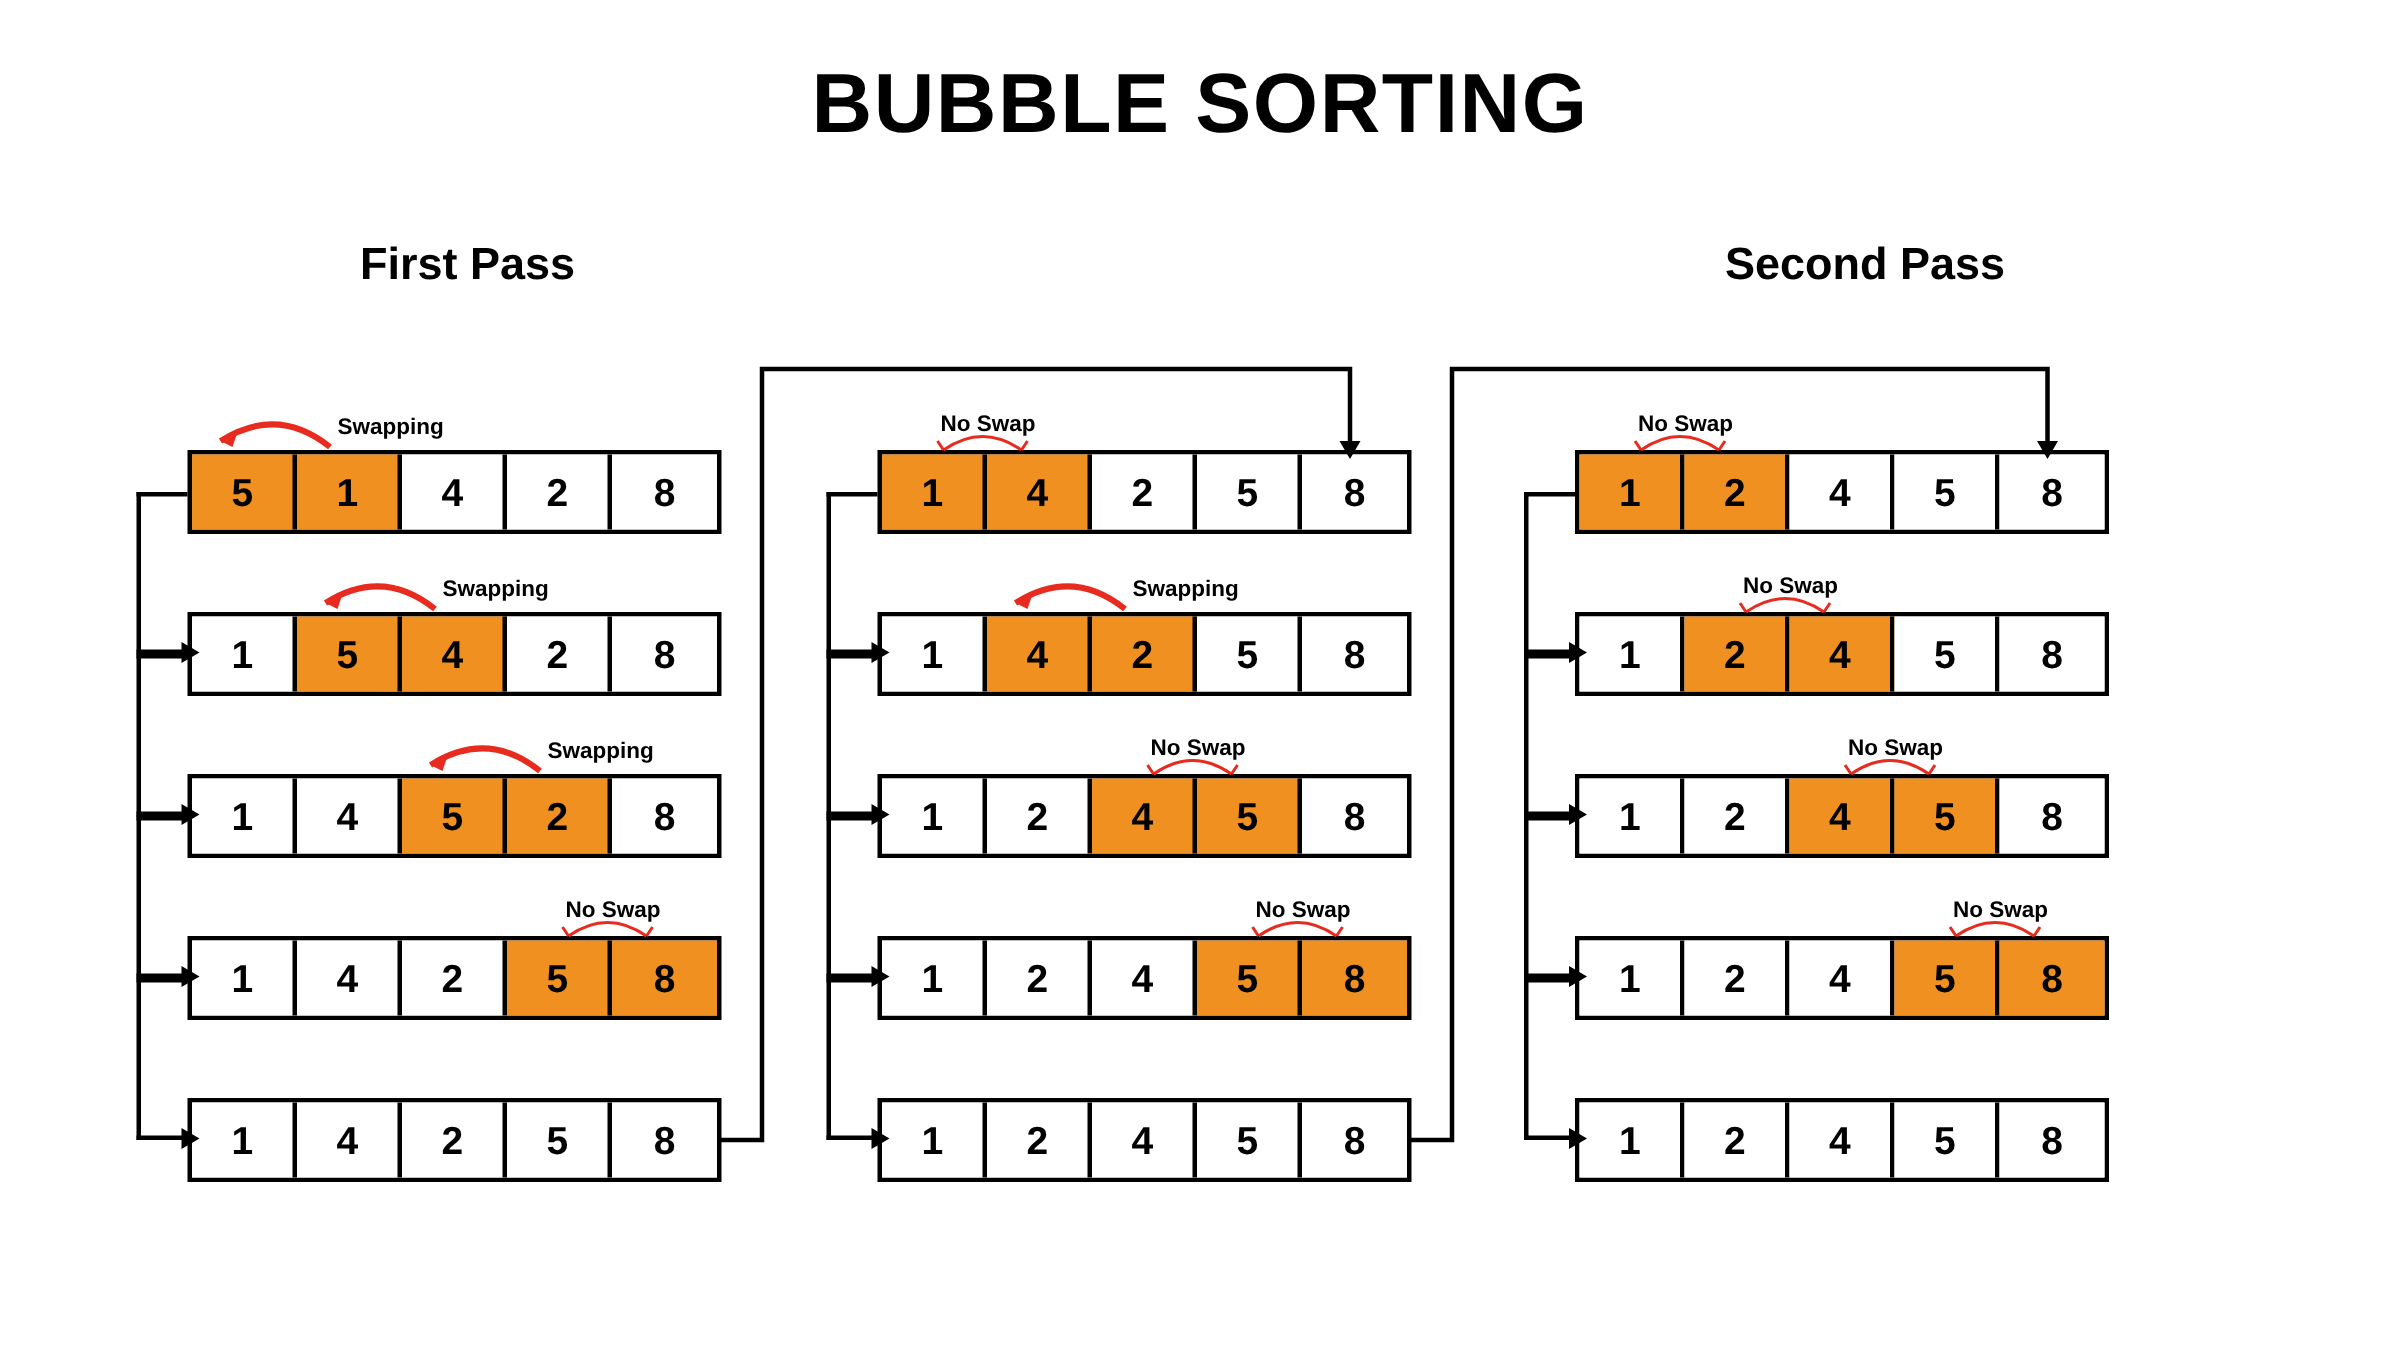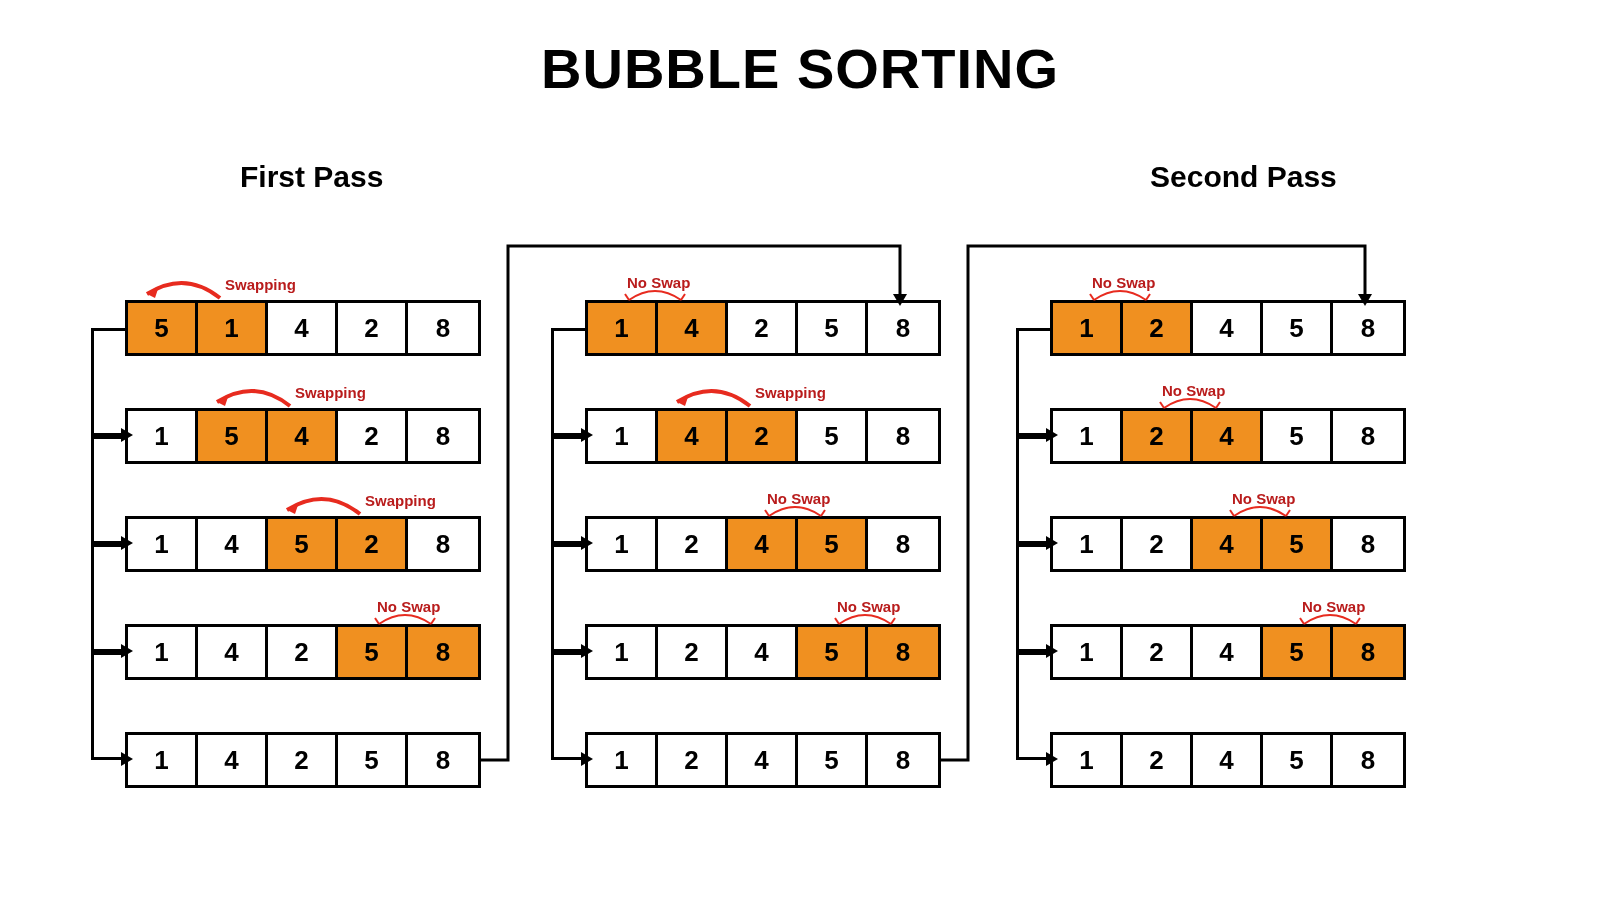--- a/index.html
+++ b/index.html
@@ -57,21 +57,21 @@
     font-size: 26px;
     font-weight: 700;
     background: #fff;
   }
   .cell:last-child { border-right: 0; }
   .cell.hl { background: #f09020; }
   .annot {
     position: absolute;
     font-size: 15px;
     font-weight: 700;
-    color: #b91c1c;
+    color: #000000;
     white-space: nowrap;
   }
   
   .swap-arc {
     position: absolute;
     width: 90px;
     height: 24px;
     pointer-events: none;
   }
   .swap-arc svg { width: 100%; height: 100%; overflow: visible; }

